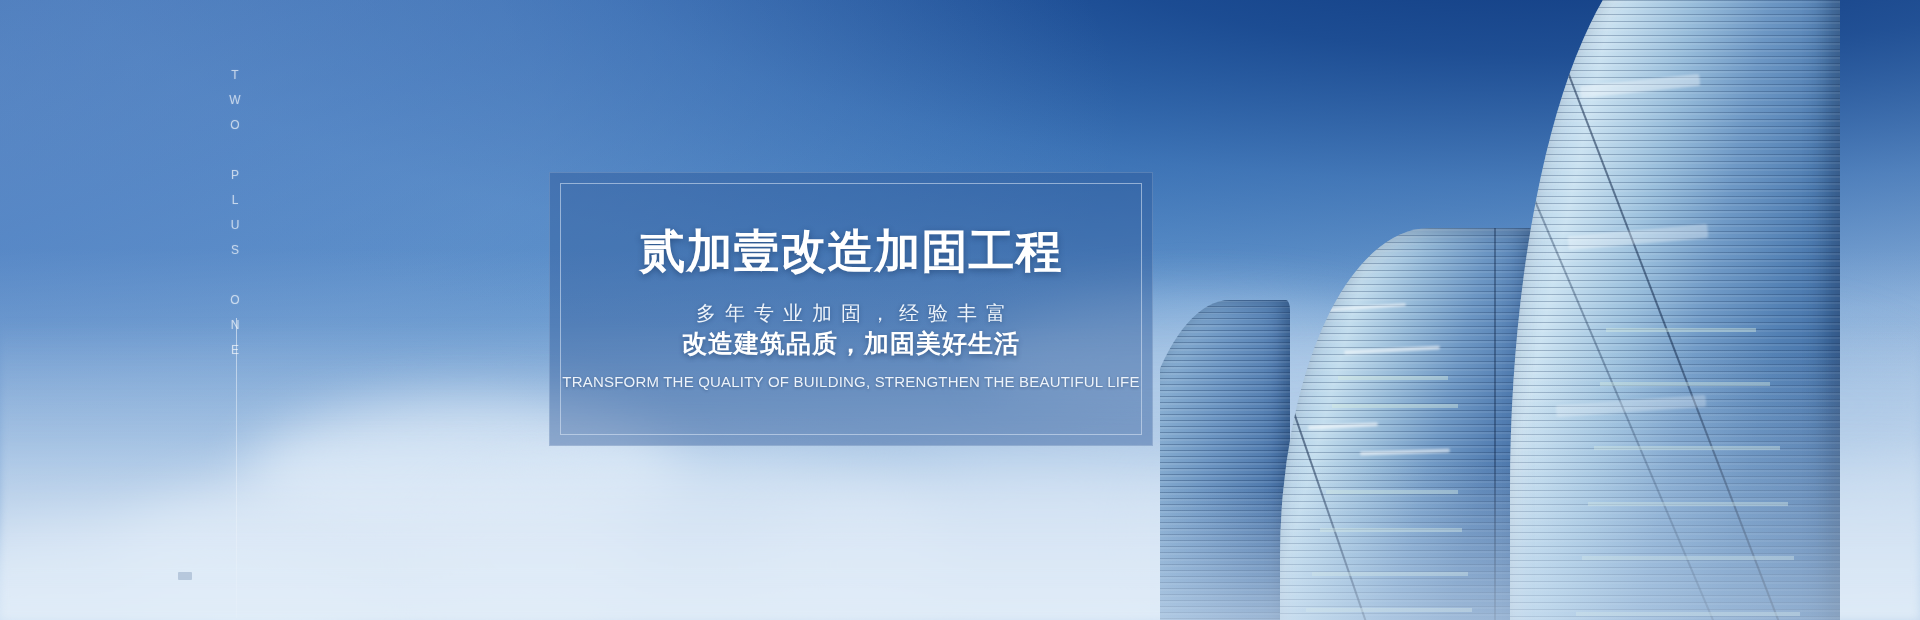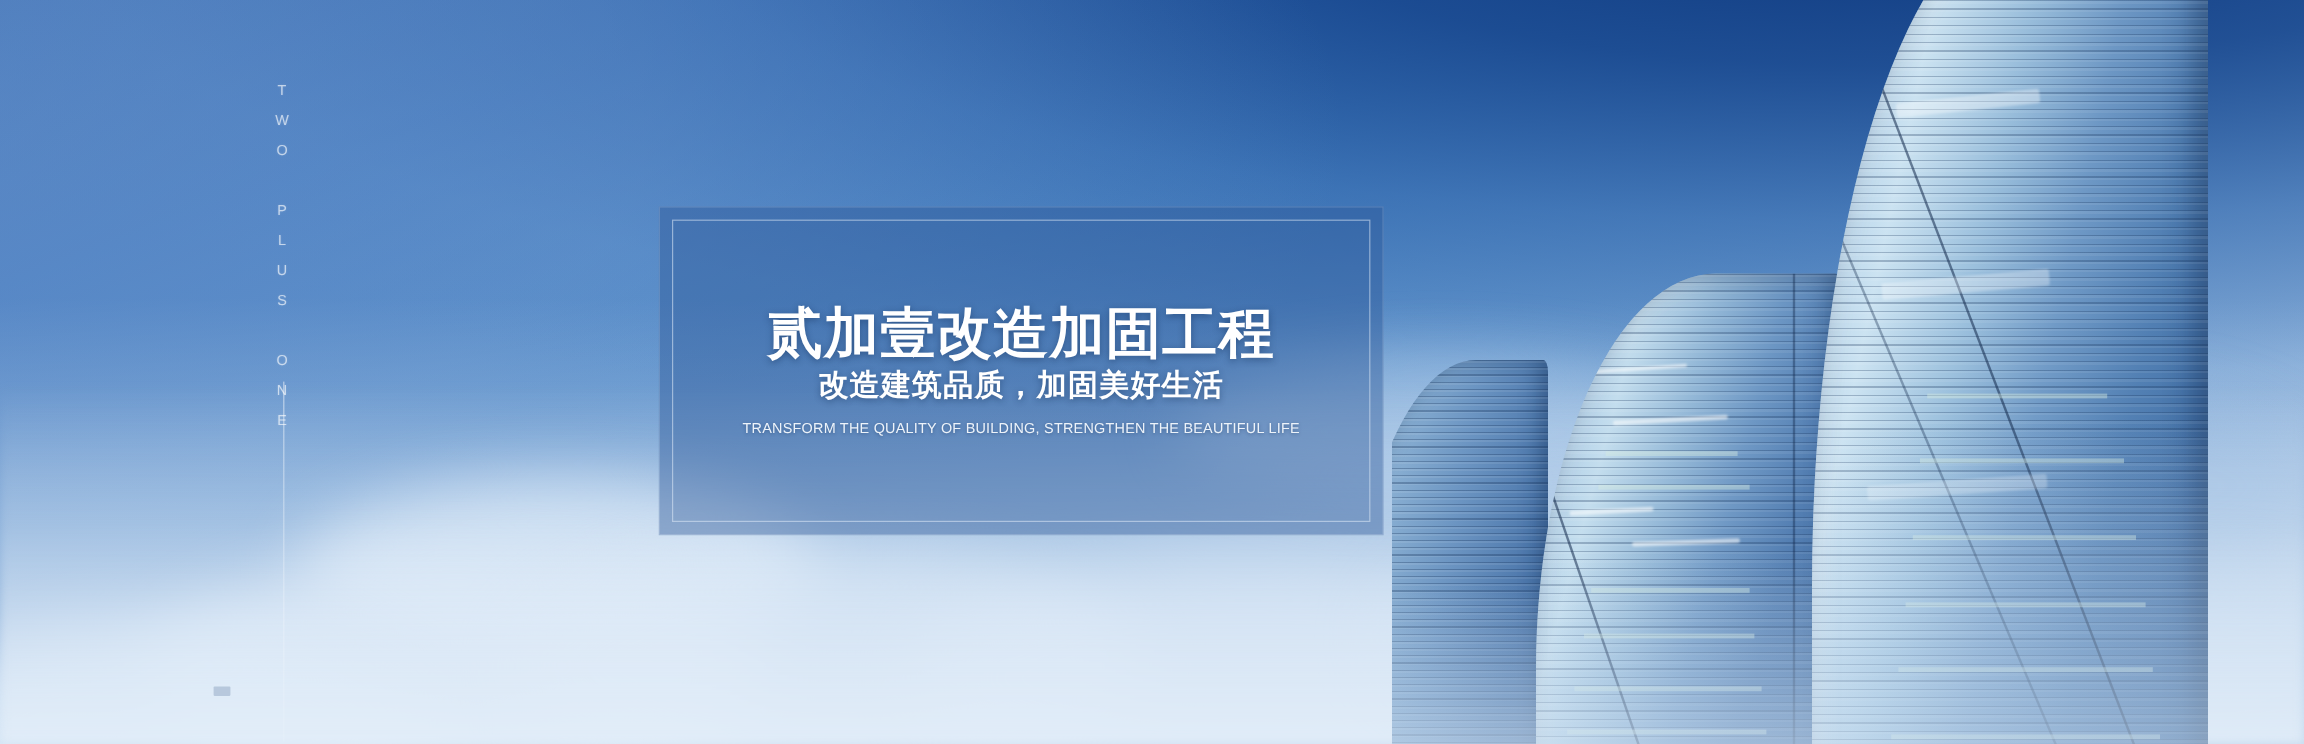--- a/index.html
+++ b/index.html
@@ -193,21 +193,21 @@
     color:#ffffff;
     font-size:25px;
     font-weight:700;
     letter-spacing:1px;
     white-space:nowrap;
     text-shadow:0 2px 5px rgba(14,40,80,.45);
   }
   .t-en{
     margin-top:13px;
     color:#edf3fa;
-    font-size:12px;
+    font-size:15px;
     font-weight:400;
     letter-spacing:0.2px;
     white-space:nowrap;
     text-shadow:0 1px 3px rgba(14,40,80,.40);
   }
 </style>
 </head>
 <body>
 
 <div id="stage">
@@ -271,18 +271,19 @@
   </div>
 
   <div class="brand">TWO PLUS ONE</div>
   <div class="brand-rule"></div>
   <div class="brand-mark"></div>
 
   <div class="panel">
     <div class="panel-inner"></div>
     <div class="panel-content">
       <div class="t-title">贰加壹改造加固工程</div>
+      <div class="t-sub">多年专业加固，经验丰富</div>
       <div class="t-slogan">改造建筑品质，加固美好生活</div>
       <div class="t-en">TRANSFORM THE QUALITY OF BUILDING, STRENGTHEN THE BEAUTIFUL LIFE</div>
     </div>
   </div>
 
 </div>
 
 </body></html>

